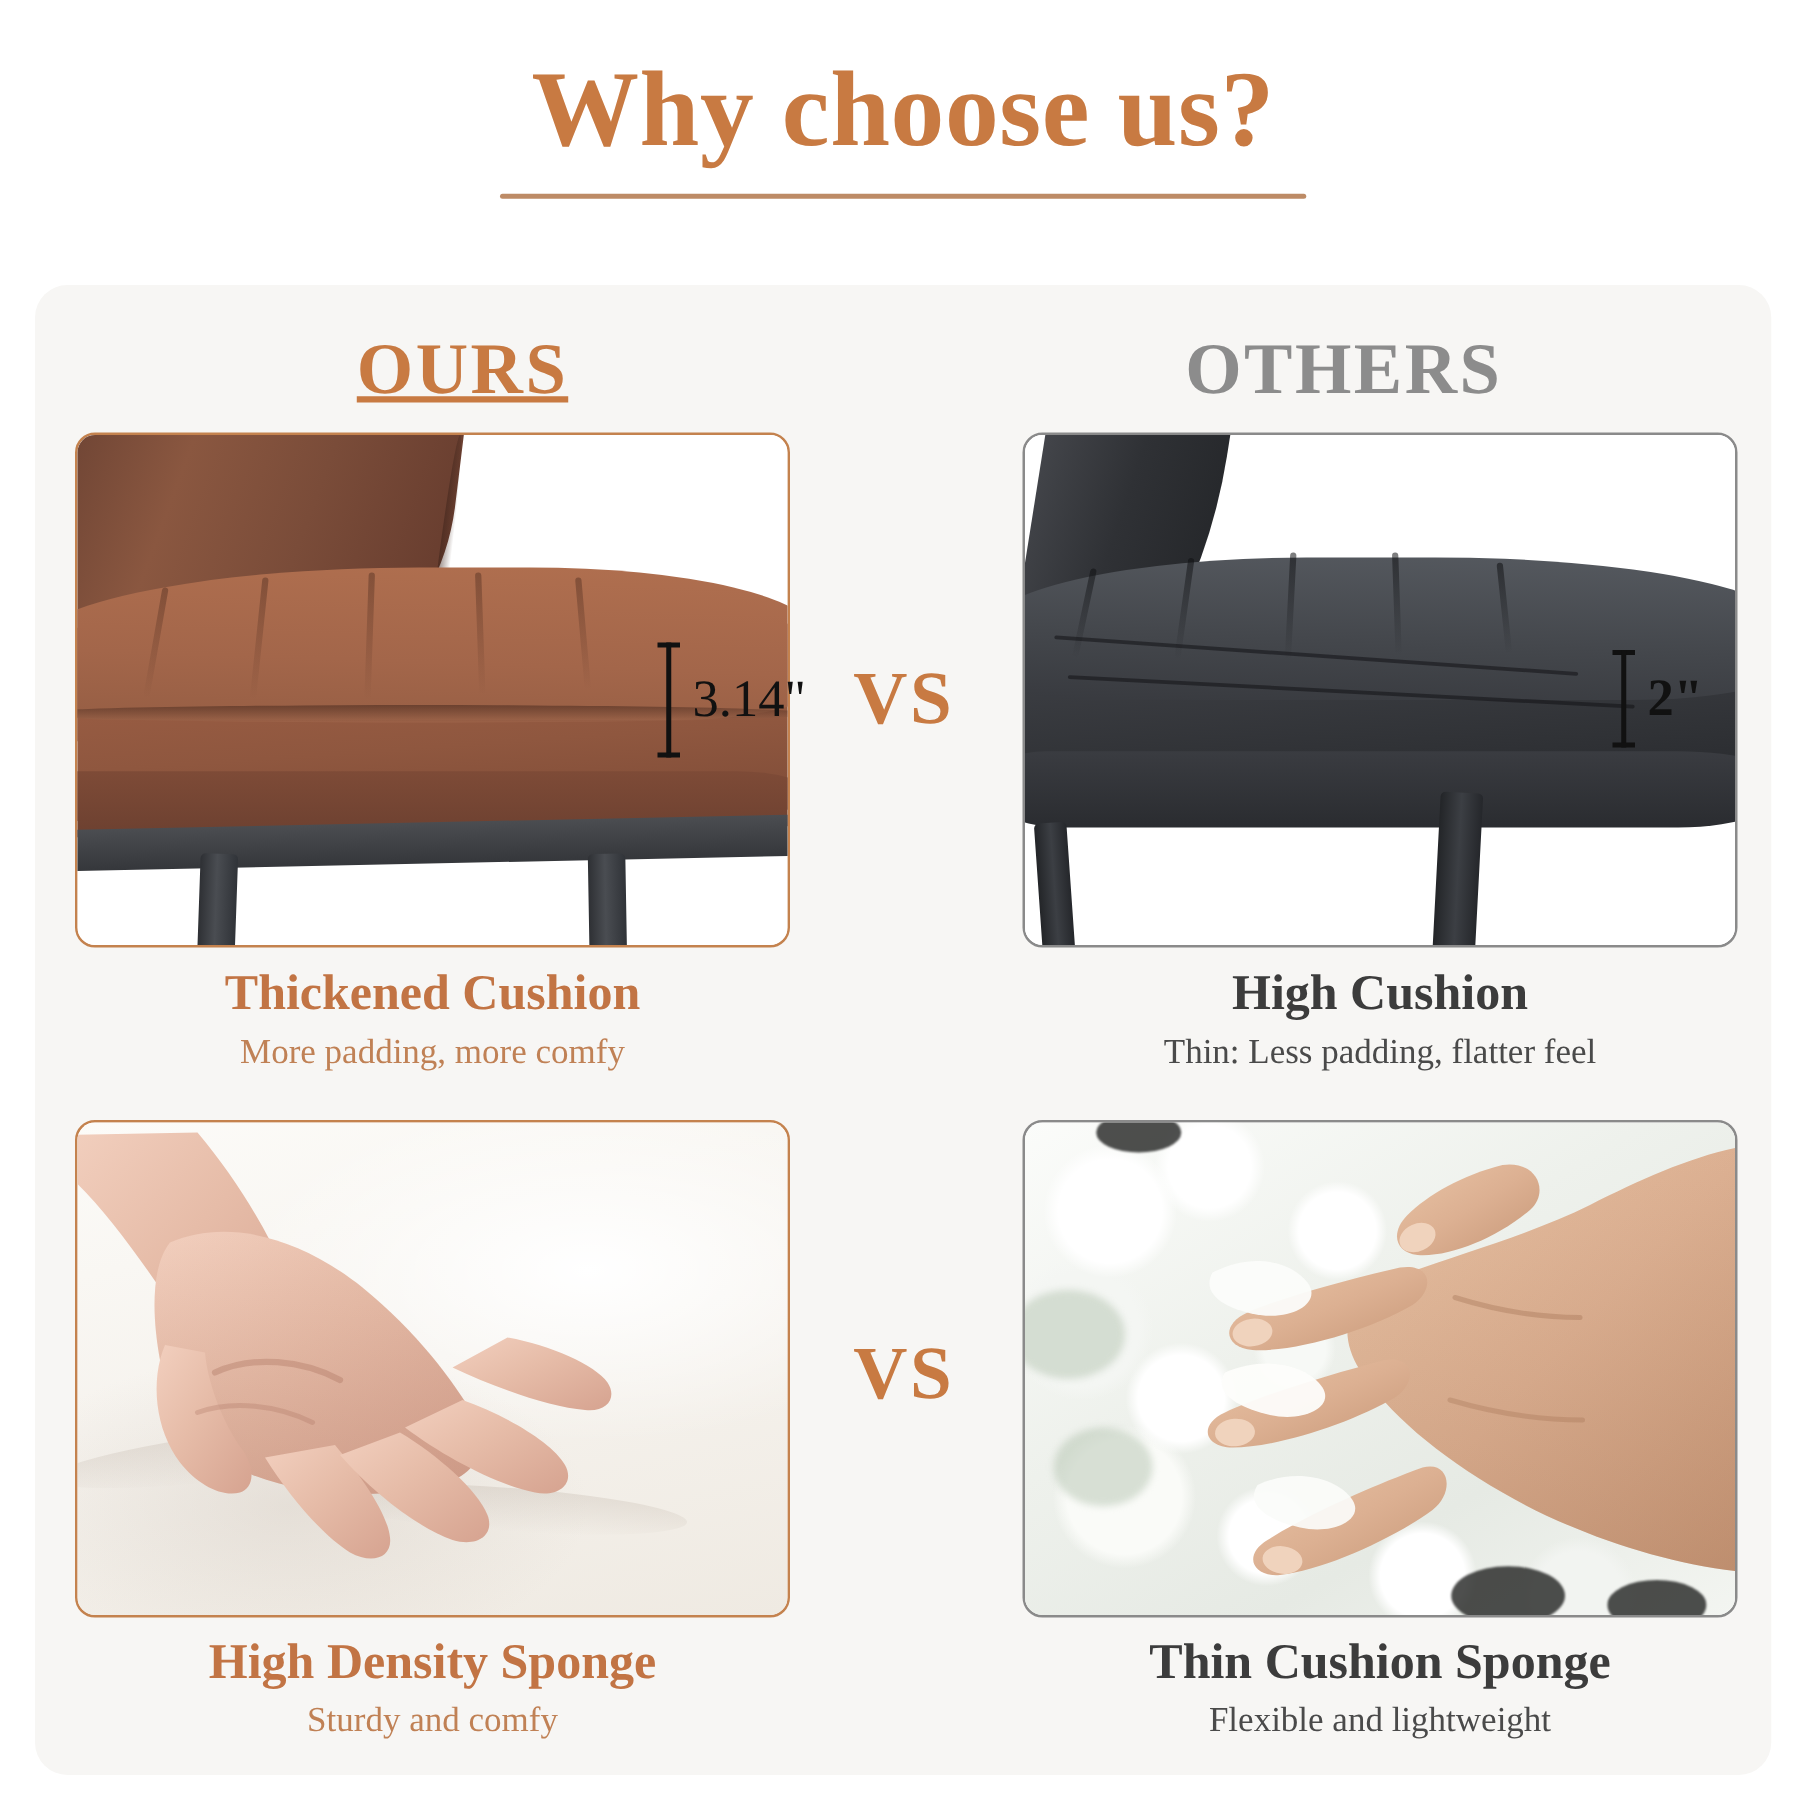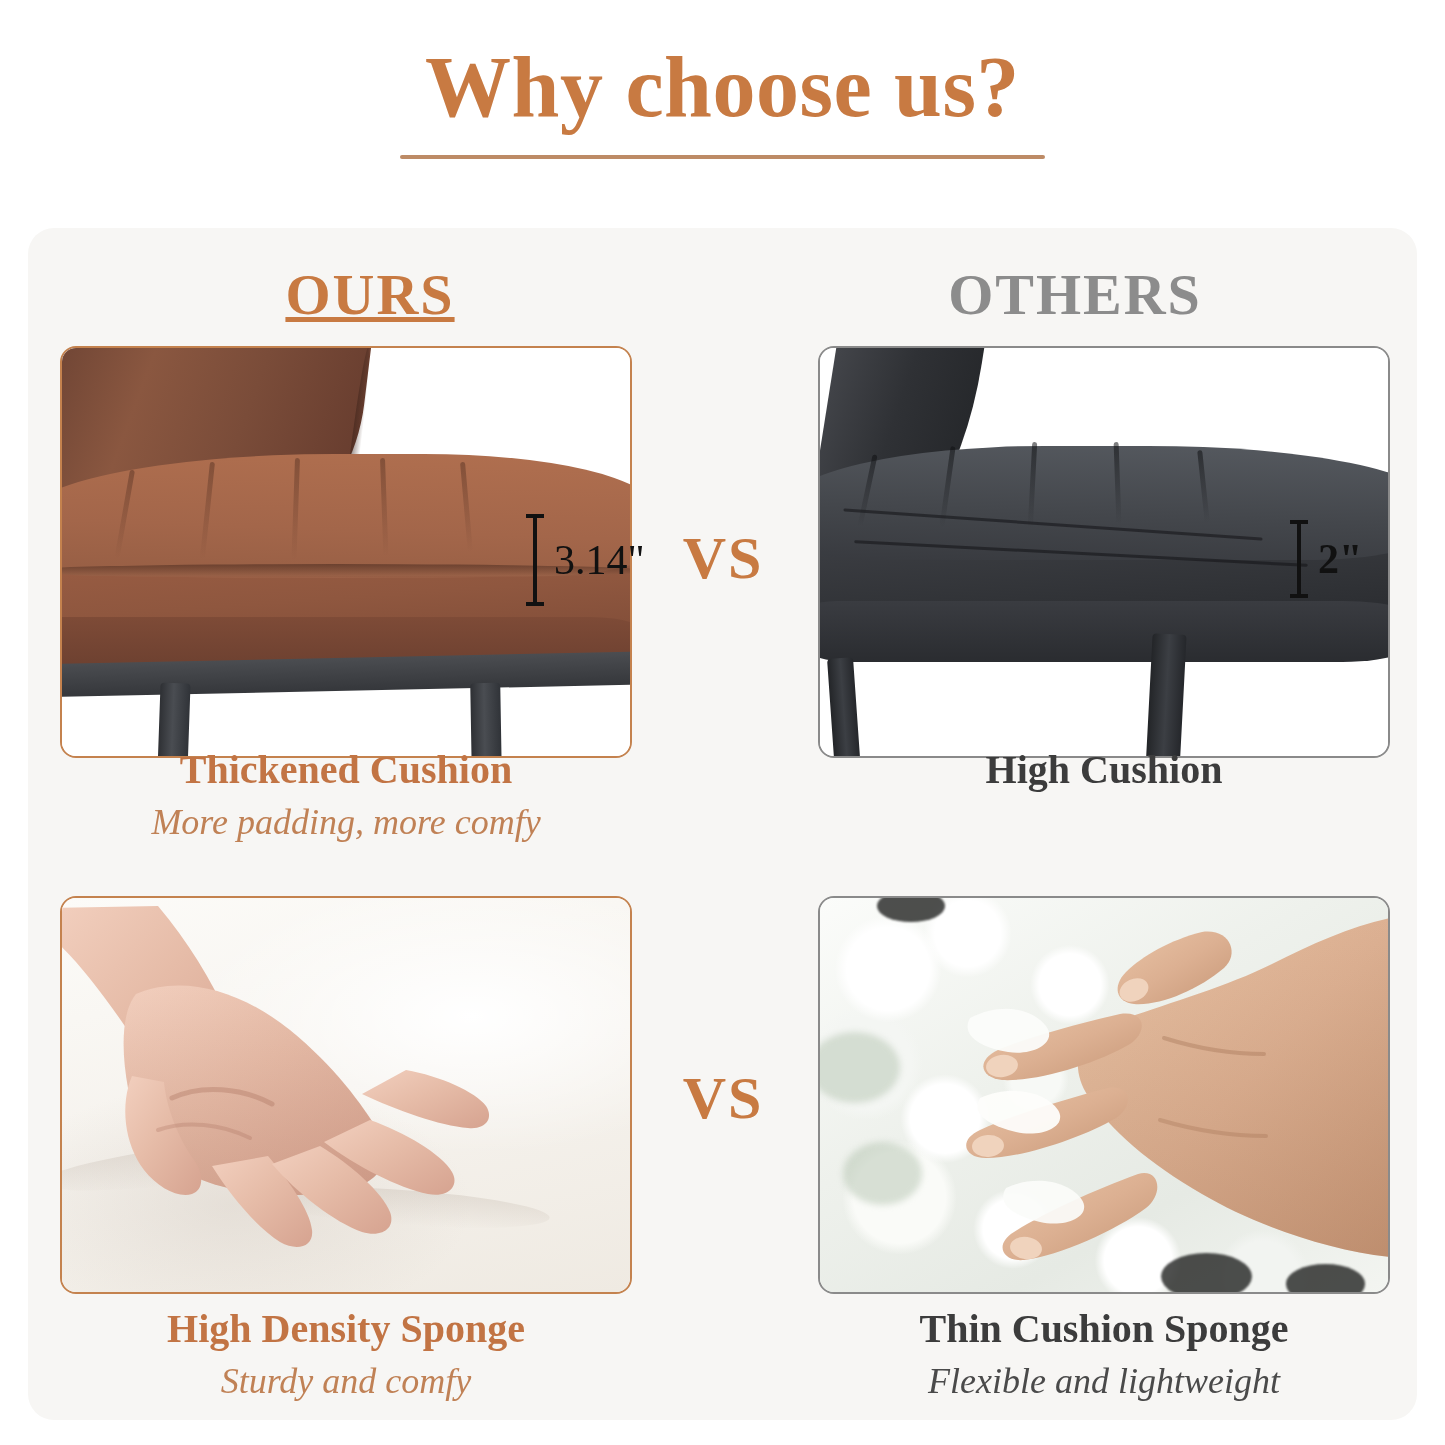--- a/index.html
+++ b/index.html
@@ -308,36 +308,35 @@
   .vs.row2 { left: 625px; top: 840px; }
 
   
   .caption {
     position: absolute;
     width: 600px;
     text-align: center;
   }
   .caption.left  { left: 18px;  }
   .caption.right { left: 776px; }
-  .caption.r1 { top: 519px; }
+  .caption.r1 { top: 543px; }
   .caption.r2 { top: 1078px; }
 
   .cap-title {
     font-family: "Liberation Serif", serif;
     font-size: 40px;
     font-weight: 700;
     line-height: 1.16;
   }
   .cap-sub {
     font-family: "Liberation Serif", serif;
-    font-size: 36px;
+    font-size: 28px;
     font-weight: 400;
     line-height: 1.2;
     margin-top: 8px;
-    font-style: italic;
   }
   .cap-ours   .cap-title { color: #C27444; }
   .cap-ours   .cap-sub   { color: #C08155; }
   .cap-others .cap-title { color: #3C3C3C; }
   .cap-others .cap-sub   { color: #4A4A4A; }
 </style>
 </head>
 <body>
 
 <div class="page">
@@ -407,20 +406,21 @@
       </div>
       <div class="dim-label">2"</div>
     </div>
 
     <div class="caption left r1 cap-ours">
       <div class="cap-title">Thickened Cushion</div>
       <div class="cap-sub">More padding, more comfy</div>
     </div>
     <div class="caption right r1 cap-others">
       <div class="cap-title">High Cushion</div>
+      <div class="cap-sub">Thin: Less padding, flatter feel</div>
     </div>
 
     <div class="frame ours r2 left">
       <div class="frame-inner">
         <div class="foam-smooth"></div>
         <div class="foam-crease" style="left:-4%; top:62%; width:62%; height:10%; transform:rotate(-7deg);"></div>
         <div class="foam-crease" style="left:34%; top:74%; width:52%; height:9%; transform:rotate(4deg);"></div>
         <svg class="hand" style="left:0; top:0;" width="572" height="398" viewBox="0 0 572 398">
           <defs>
             <linearGradient id="skinA" x1="0" y1="0" x2="1" y2="1">

